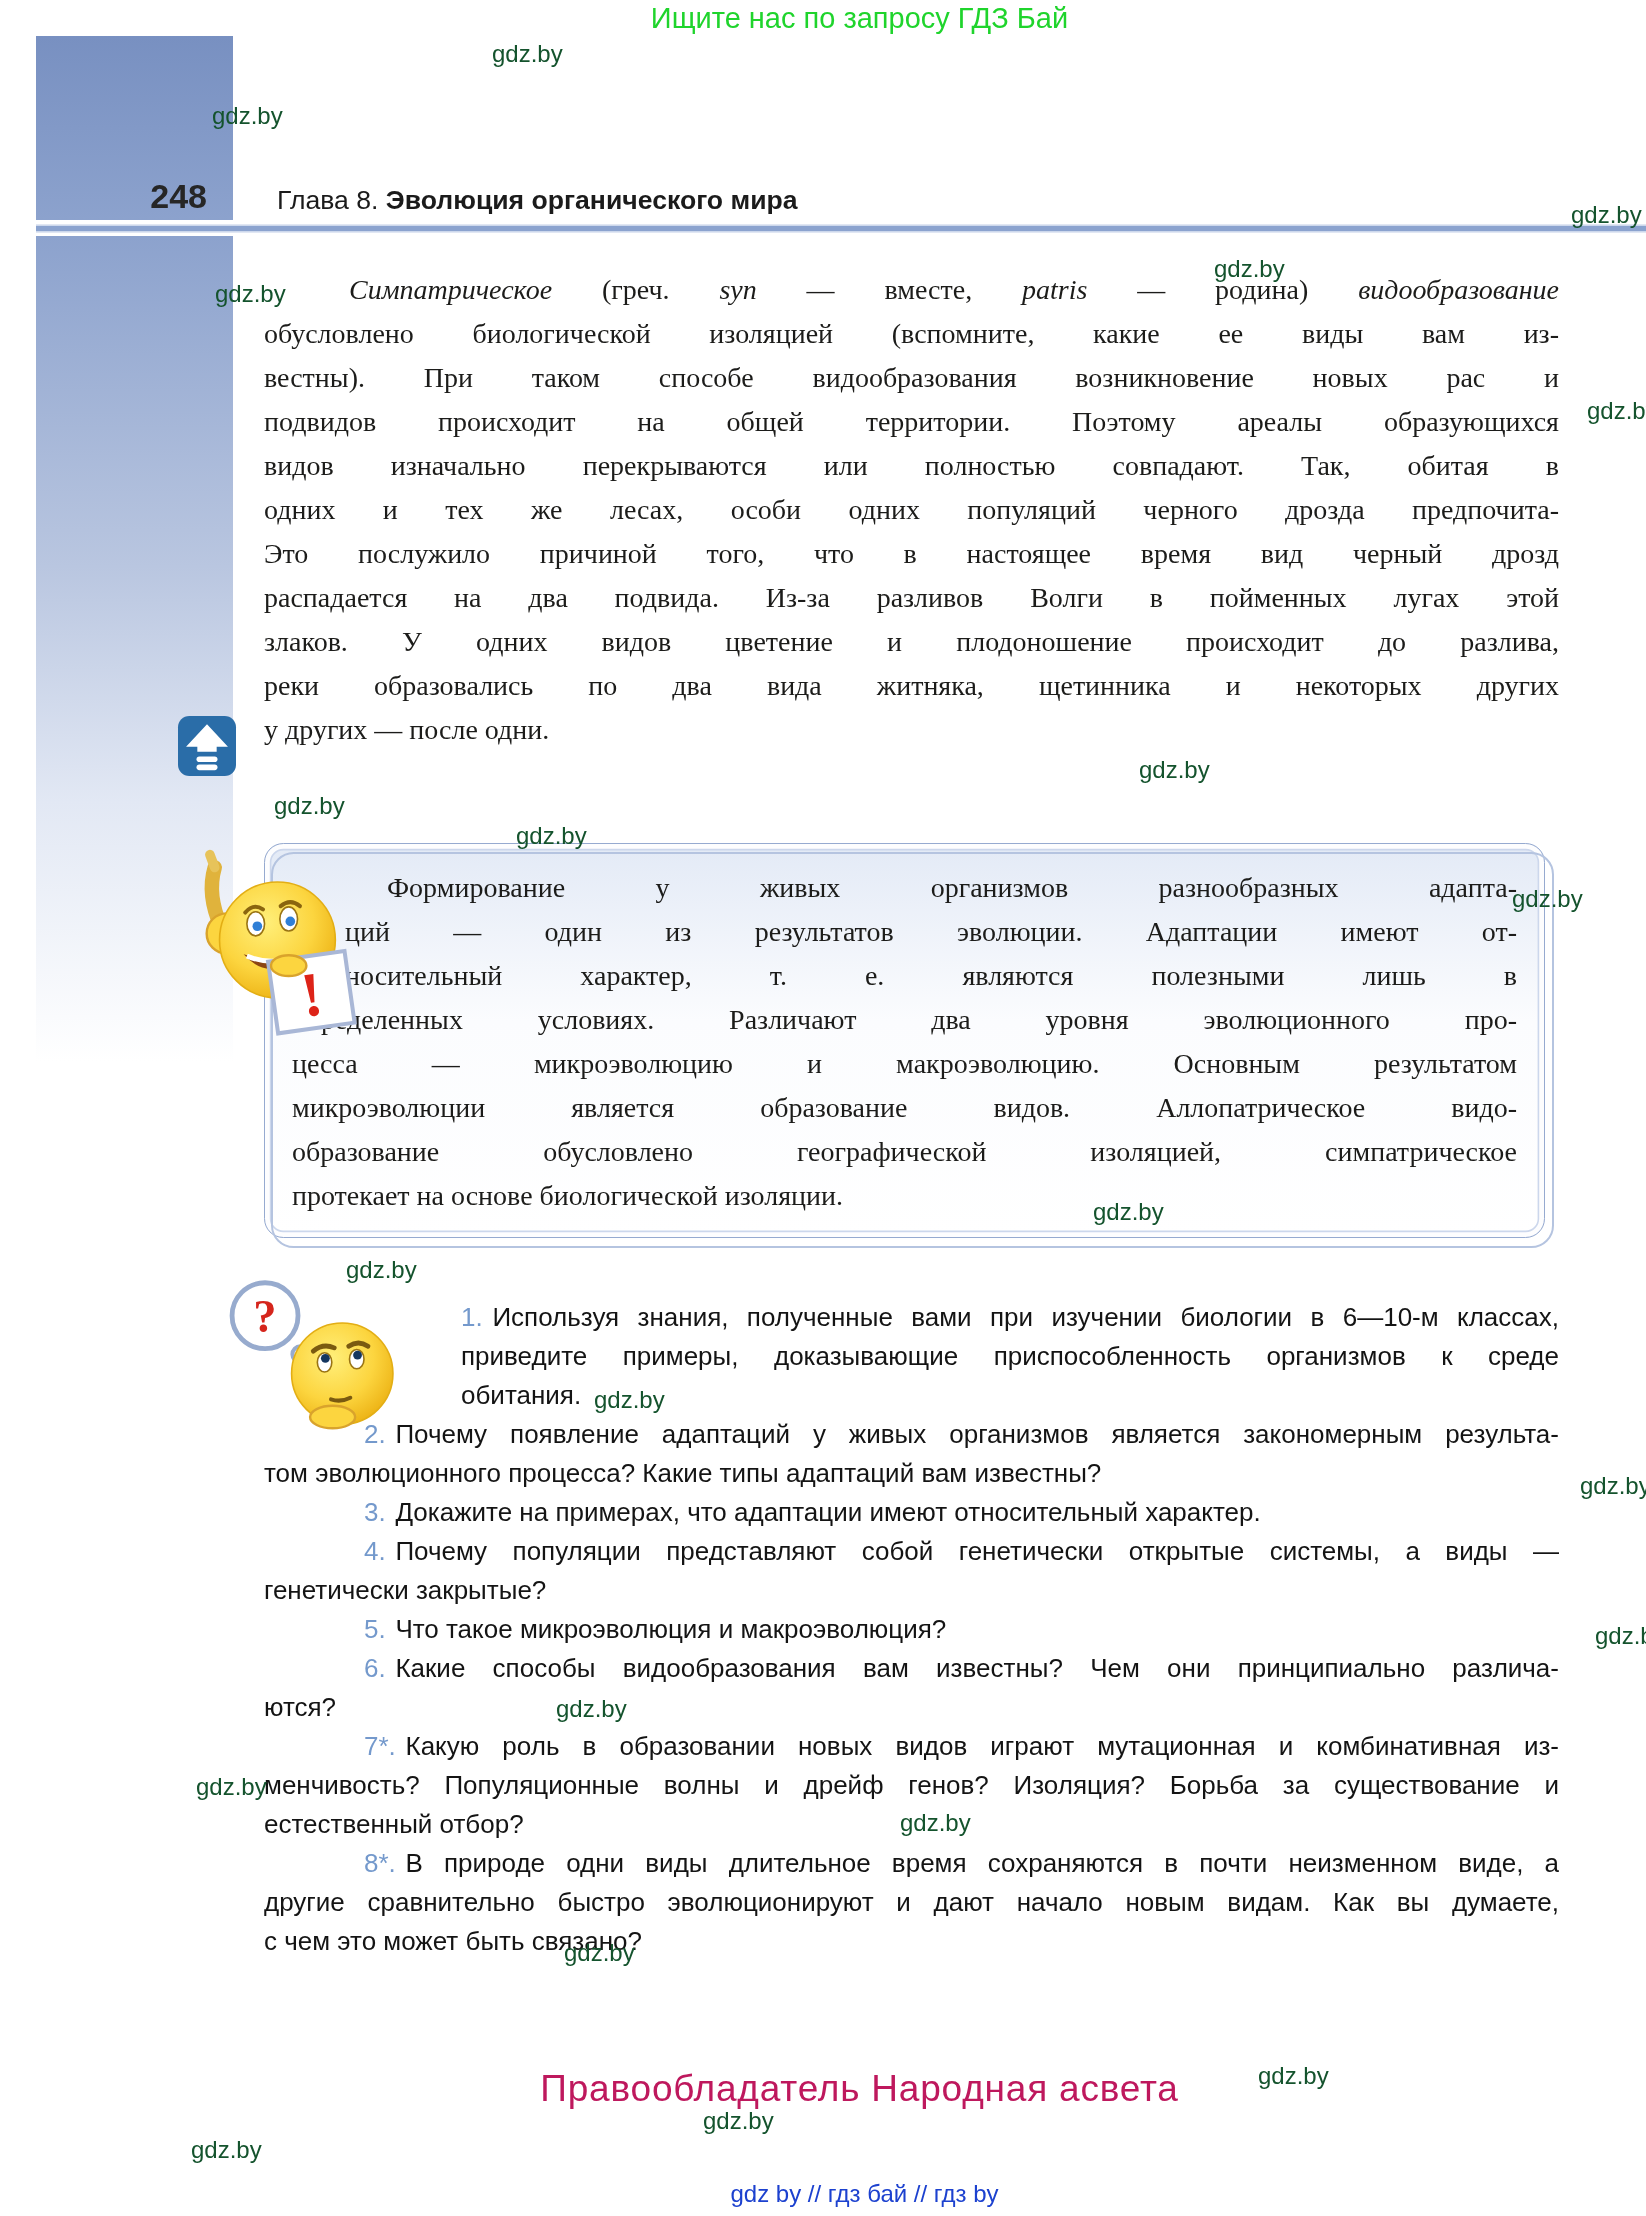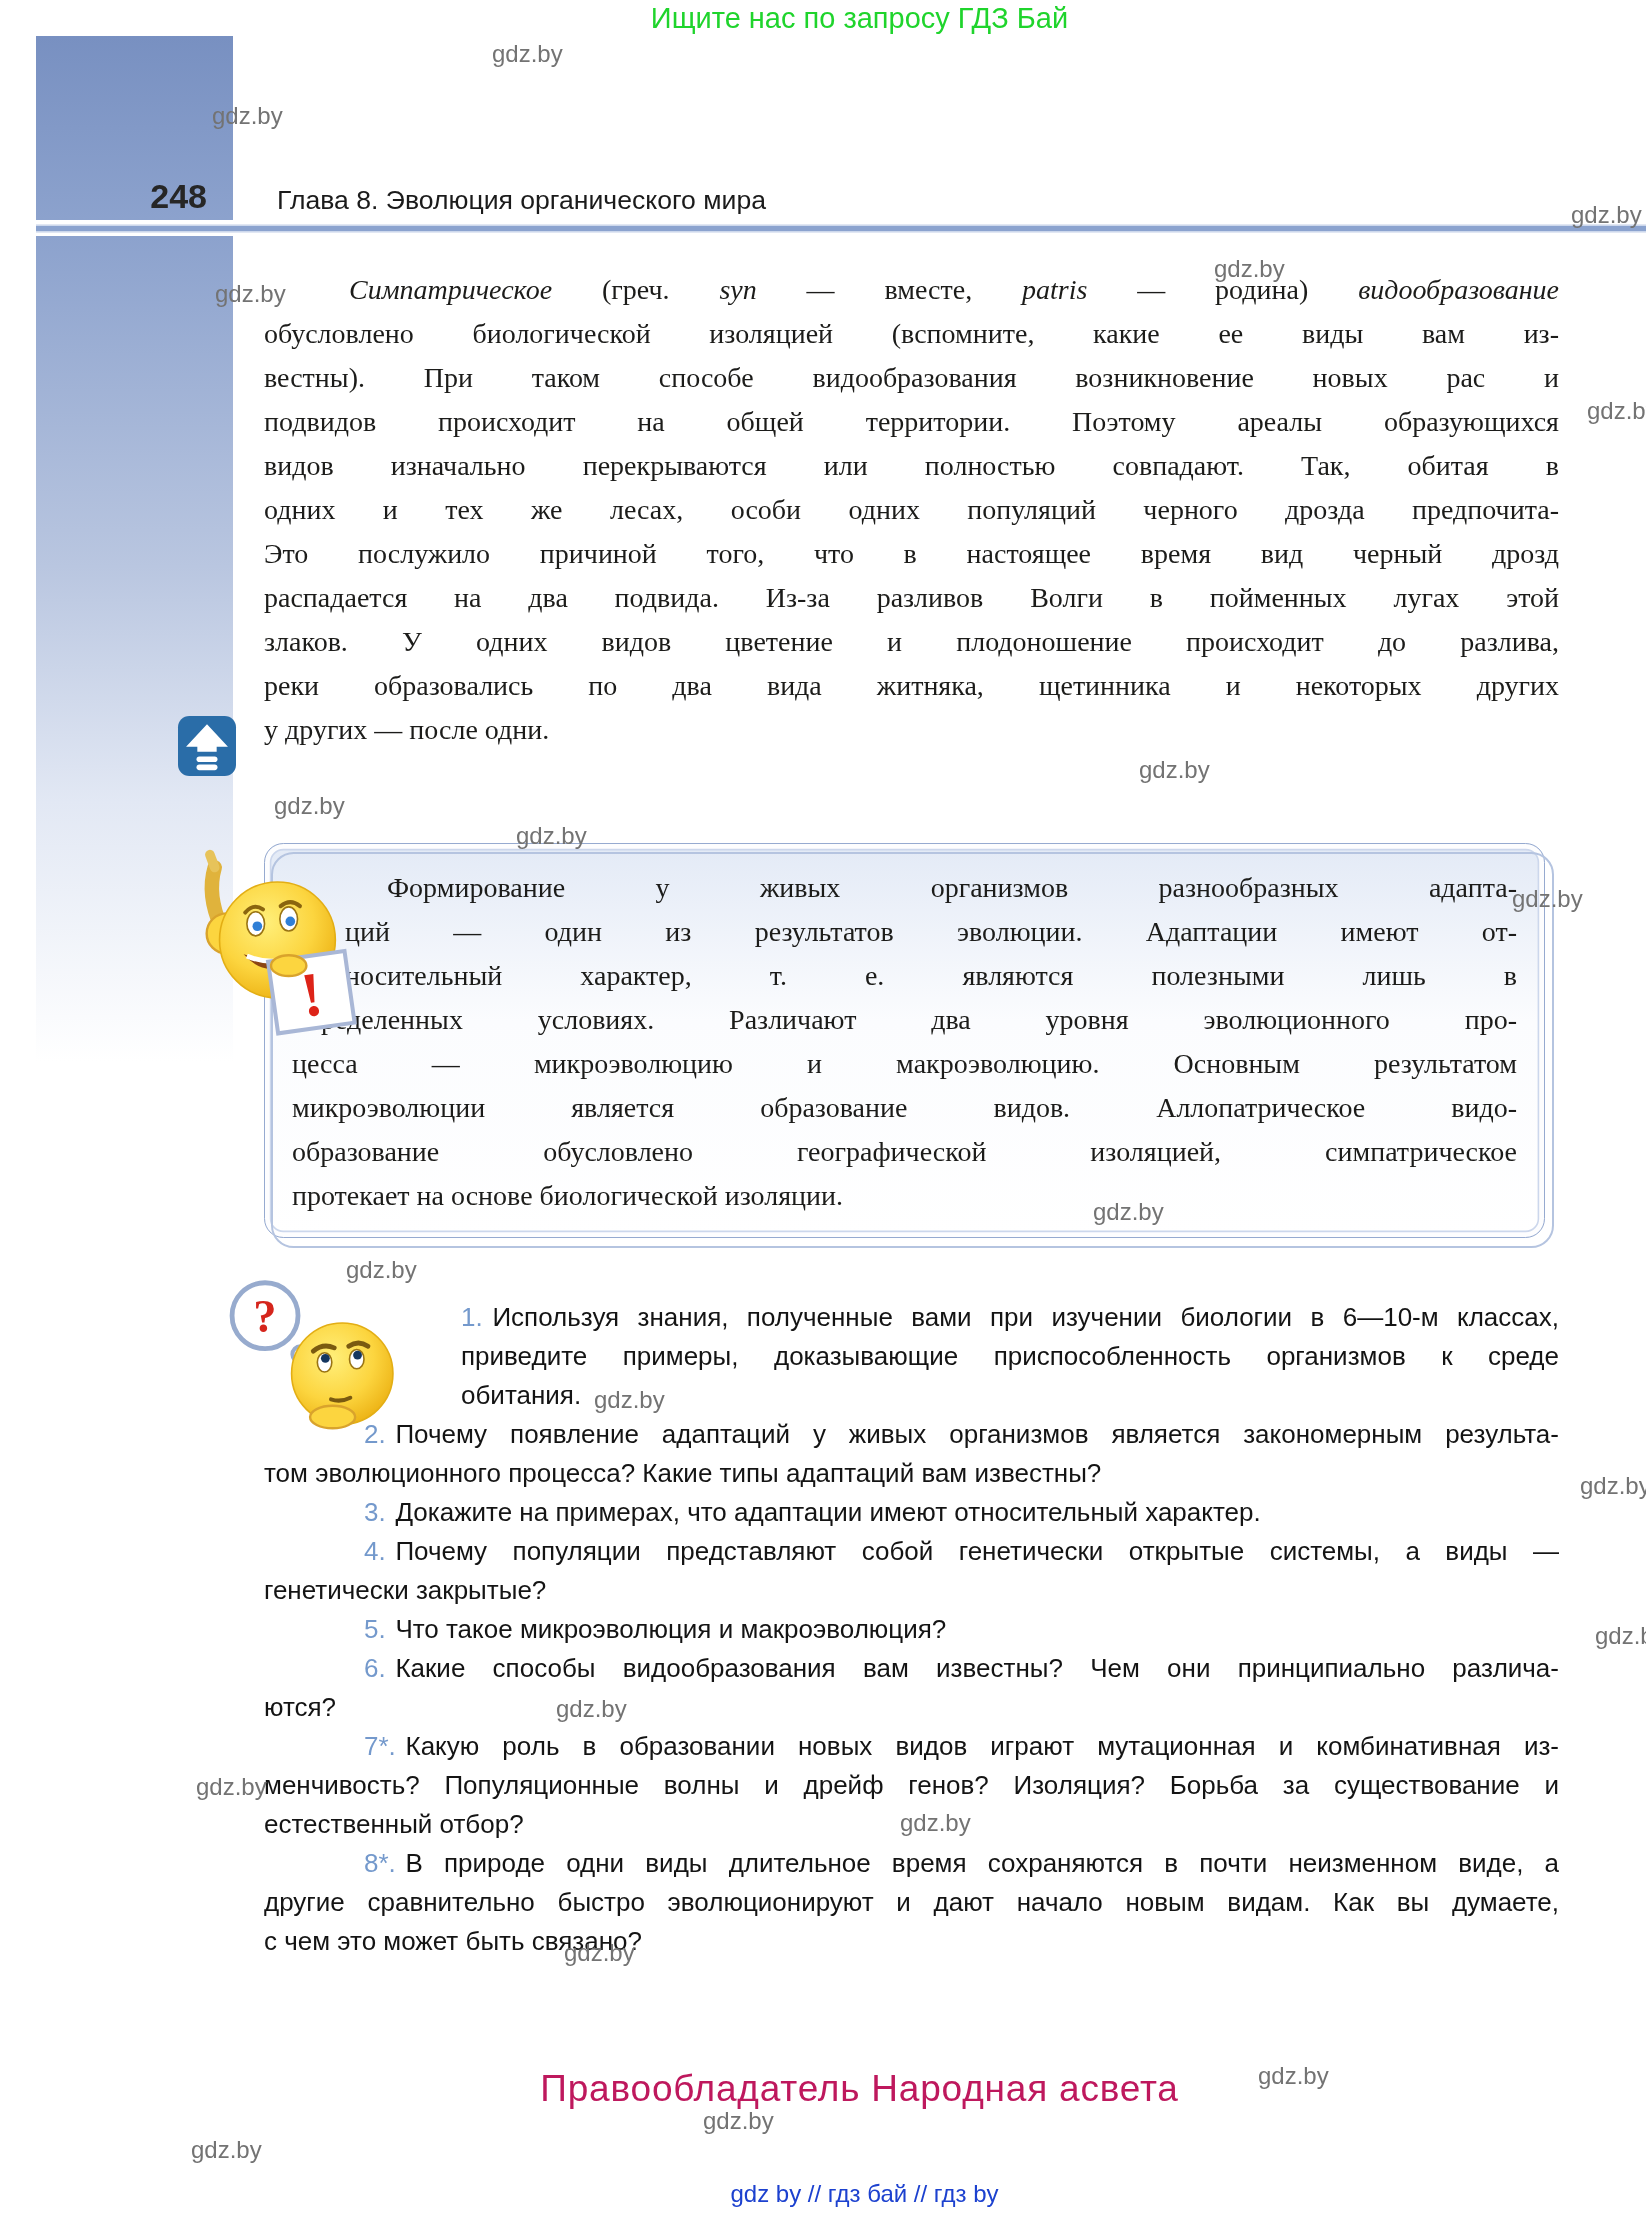--- a/index.html
+++ b/index.html
@@ -11,21 +11,21 @@
   
   .side-a{position:absolute;left:0;top:36px;width:197px;height:184px;
           background:linear-gradient(180deg,#7890c1,#8ca2cd);}
   .divider{position:absolute;left:0;top:226px;width:1647px;height:4.8px;background:#8ba3cf;
            box-shadow:0 1.6px 0 #cdd8ec,0 -1.6px 0 #cdd8ec;}
   .side-b{position:absolute;left:0;top:236px;width:197px;height:870px;
           background:linear-gradient(180deg,#8ca2cd 0%,#b9c6e0 38%,#e2e8f4 65%,rgba(255,255,255,0) 95%);}
   .pagenum{position:absolute;left:76px;top:178px;width:95px;text-align:right;
            font:700 34px/37px "Liberation Sans",sans-serif;color:#262626;}
   .chapter{position:absolute;left:241px;top:185px;font:400 26.6px/31px "Liberation Sans",sans-serif;color:#1b1b1b;}
-  .chapter b{font-weight:400;}
+  .chapter b{font-weight:700;}
   
   .para{position:absolute;left:228px;top:268px;width:1295px;
         font:400 28px/44px "Liberation Serif",serif;color:#1c1c1a;}
   .tl{text-align:justify;text-align-last:justify;}
   .para .tl:first-child{text-indent:85px;}
   .para .tl:last-child{text-align-last:left;}
   
   .uparrow{position:absolute;left:142px;top:716px;width:58px;height:60px;background:#2a6da8;border-radius:11.3px;}
   
   .note-box{position:absolute;left:228px;top:843px;width:1281px;box-sizing:border-box;z-index:0;
@@ -43,21 +43,21 @@
   .questions{position:absolute;left:228px;top:1298px;width:1295px;
              font:400 26px/39px "Liberation Sans",sans-serif;color:#141414;}
   .qfirst{text-indent:100px;text-align:justify;text-align-last:justify;}
   .qfirst.solo{text-align-last:left;}
   .qrest .tl:last-child{text-align-last:left;}
   .q1{margin-left:197px;}
   .q1 .qfirst{text-indent:0;}
   .qnum{color:#7499cc;margin-right:9.7px;}
   .q-emoji{position:absolute;left:184px;top:1277px;z-index:2;}
   
-  .wm{position:absolute;font:400 24px/27px "Liberation Sans",sans-serif;color:#737373;white-space:nowrap;}
+  .wm{position:absolute;font:400 24px/27px "Liberation Sans",sans-serif;color:#14532d;white-space:nowrap;}
   
   .copyright{position:absolute;left:0;right:0;top:2068px;text-align:center;
              font:400 37px/42px "Liberation Sans",sans-serif;color:#be185d;letter-spacing:0.8px;}
   .links{position:absolute;left:10px;right:0;top:2179px;text-align:center;
          font:400 24px/29px "Liberation Sans",sans-serif;color:#1c41cf;cursor:pointer;}
 </style>
 </head>
 <body>
 
 <div class="page">

